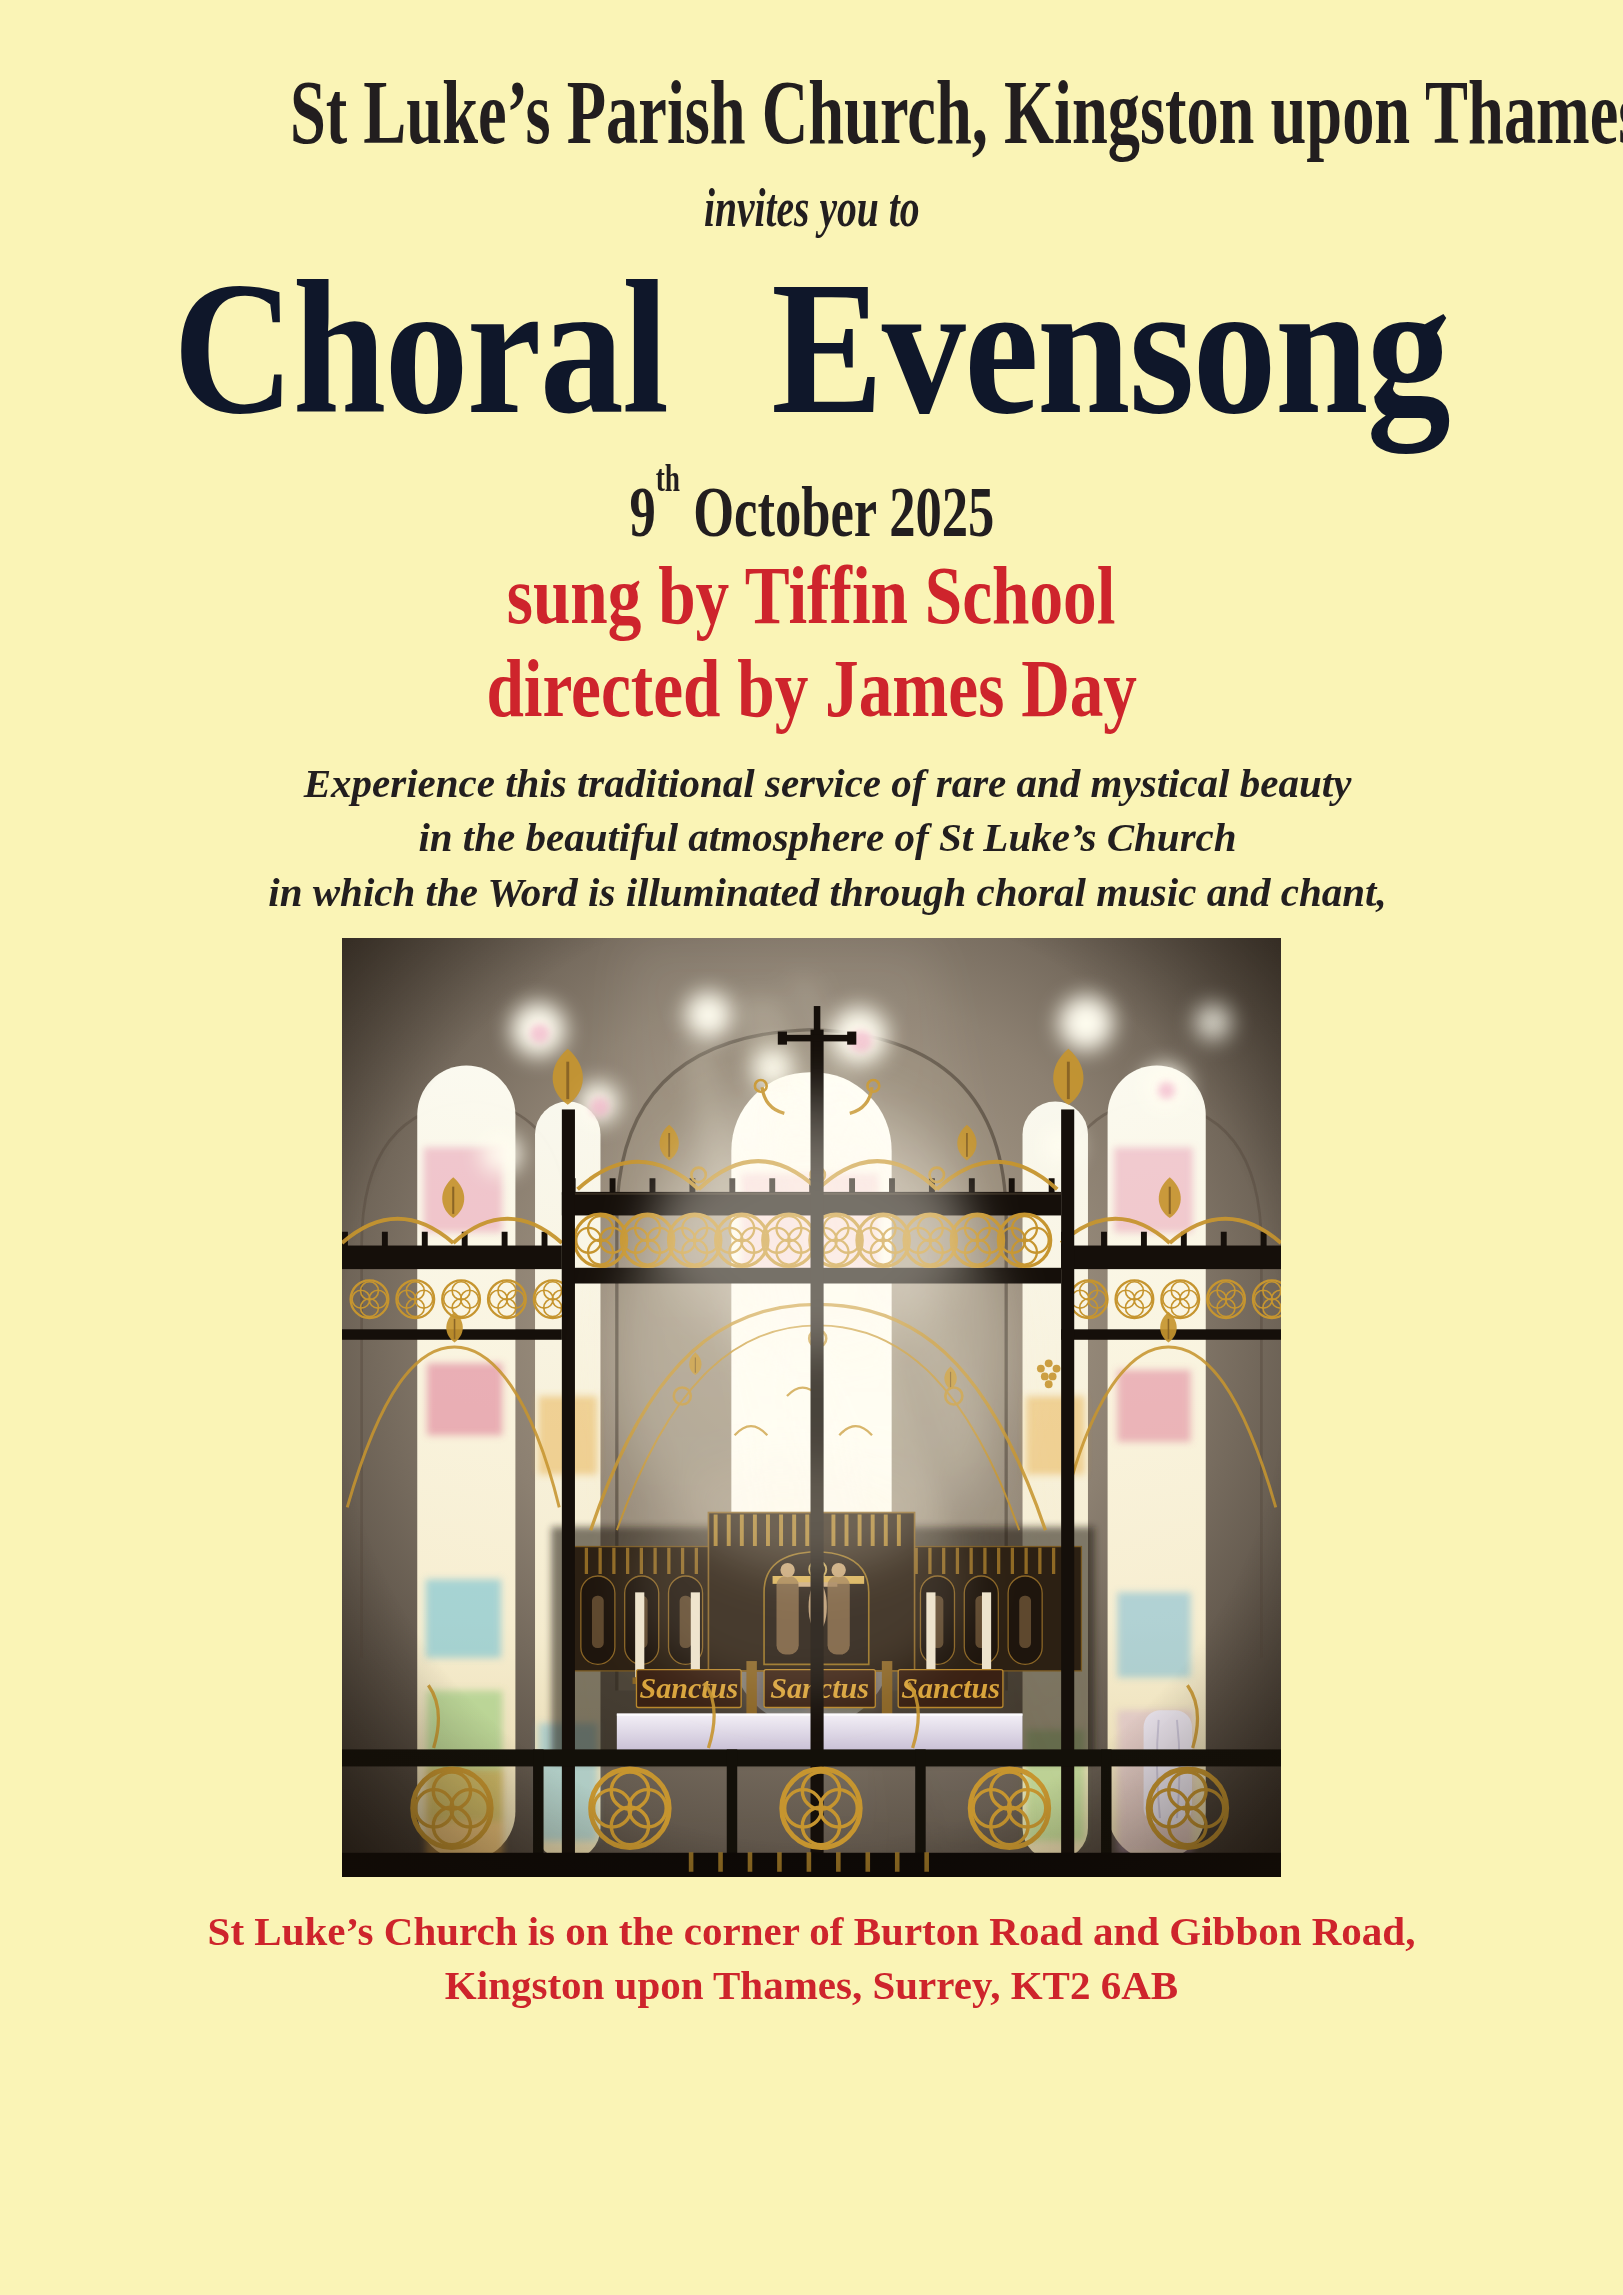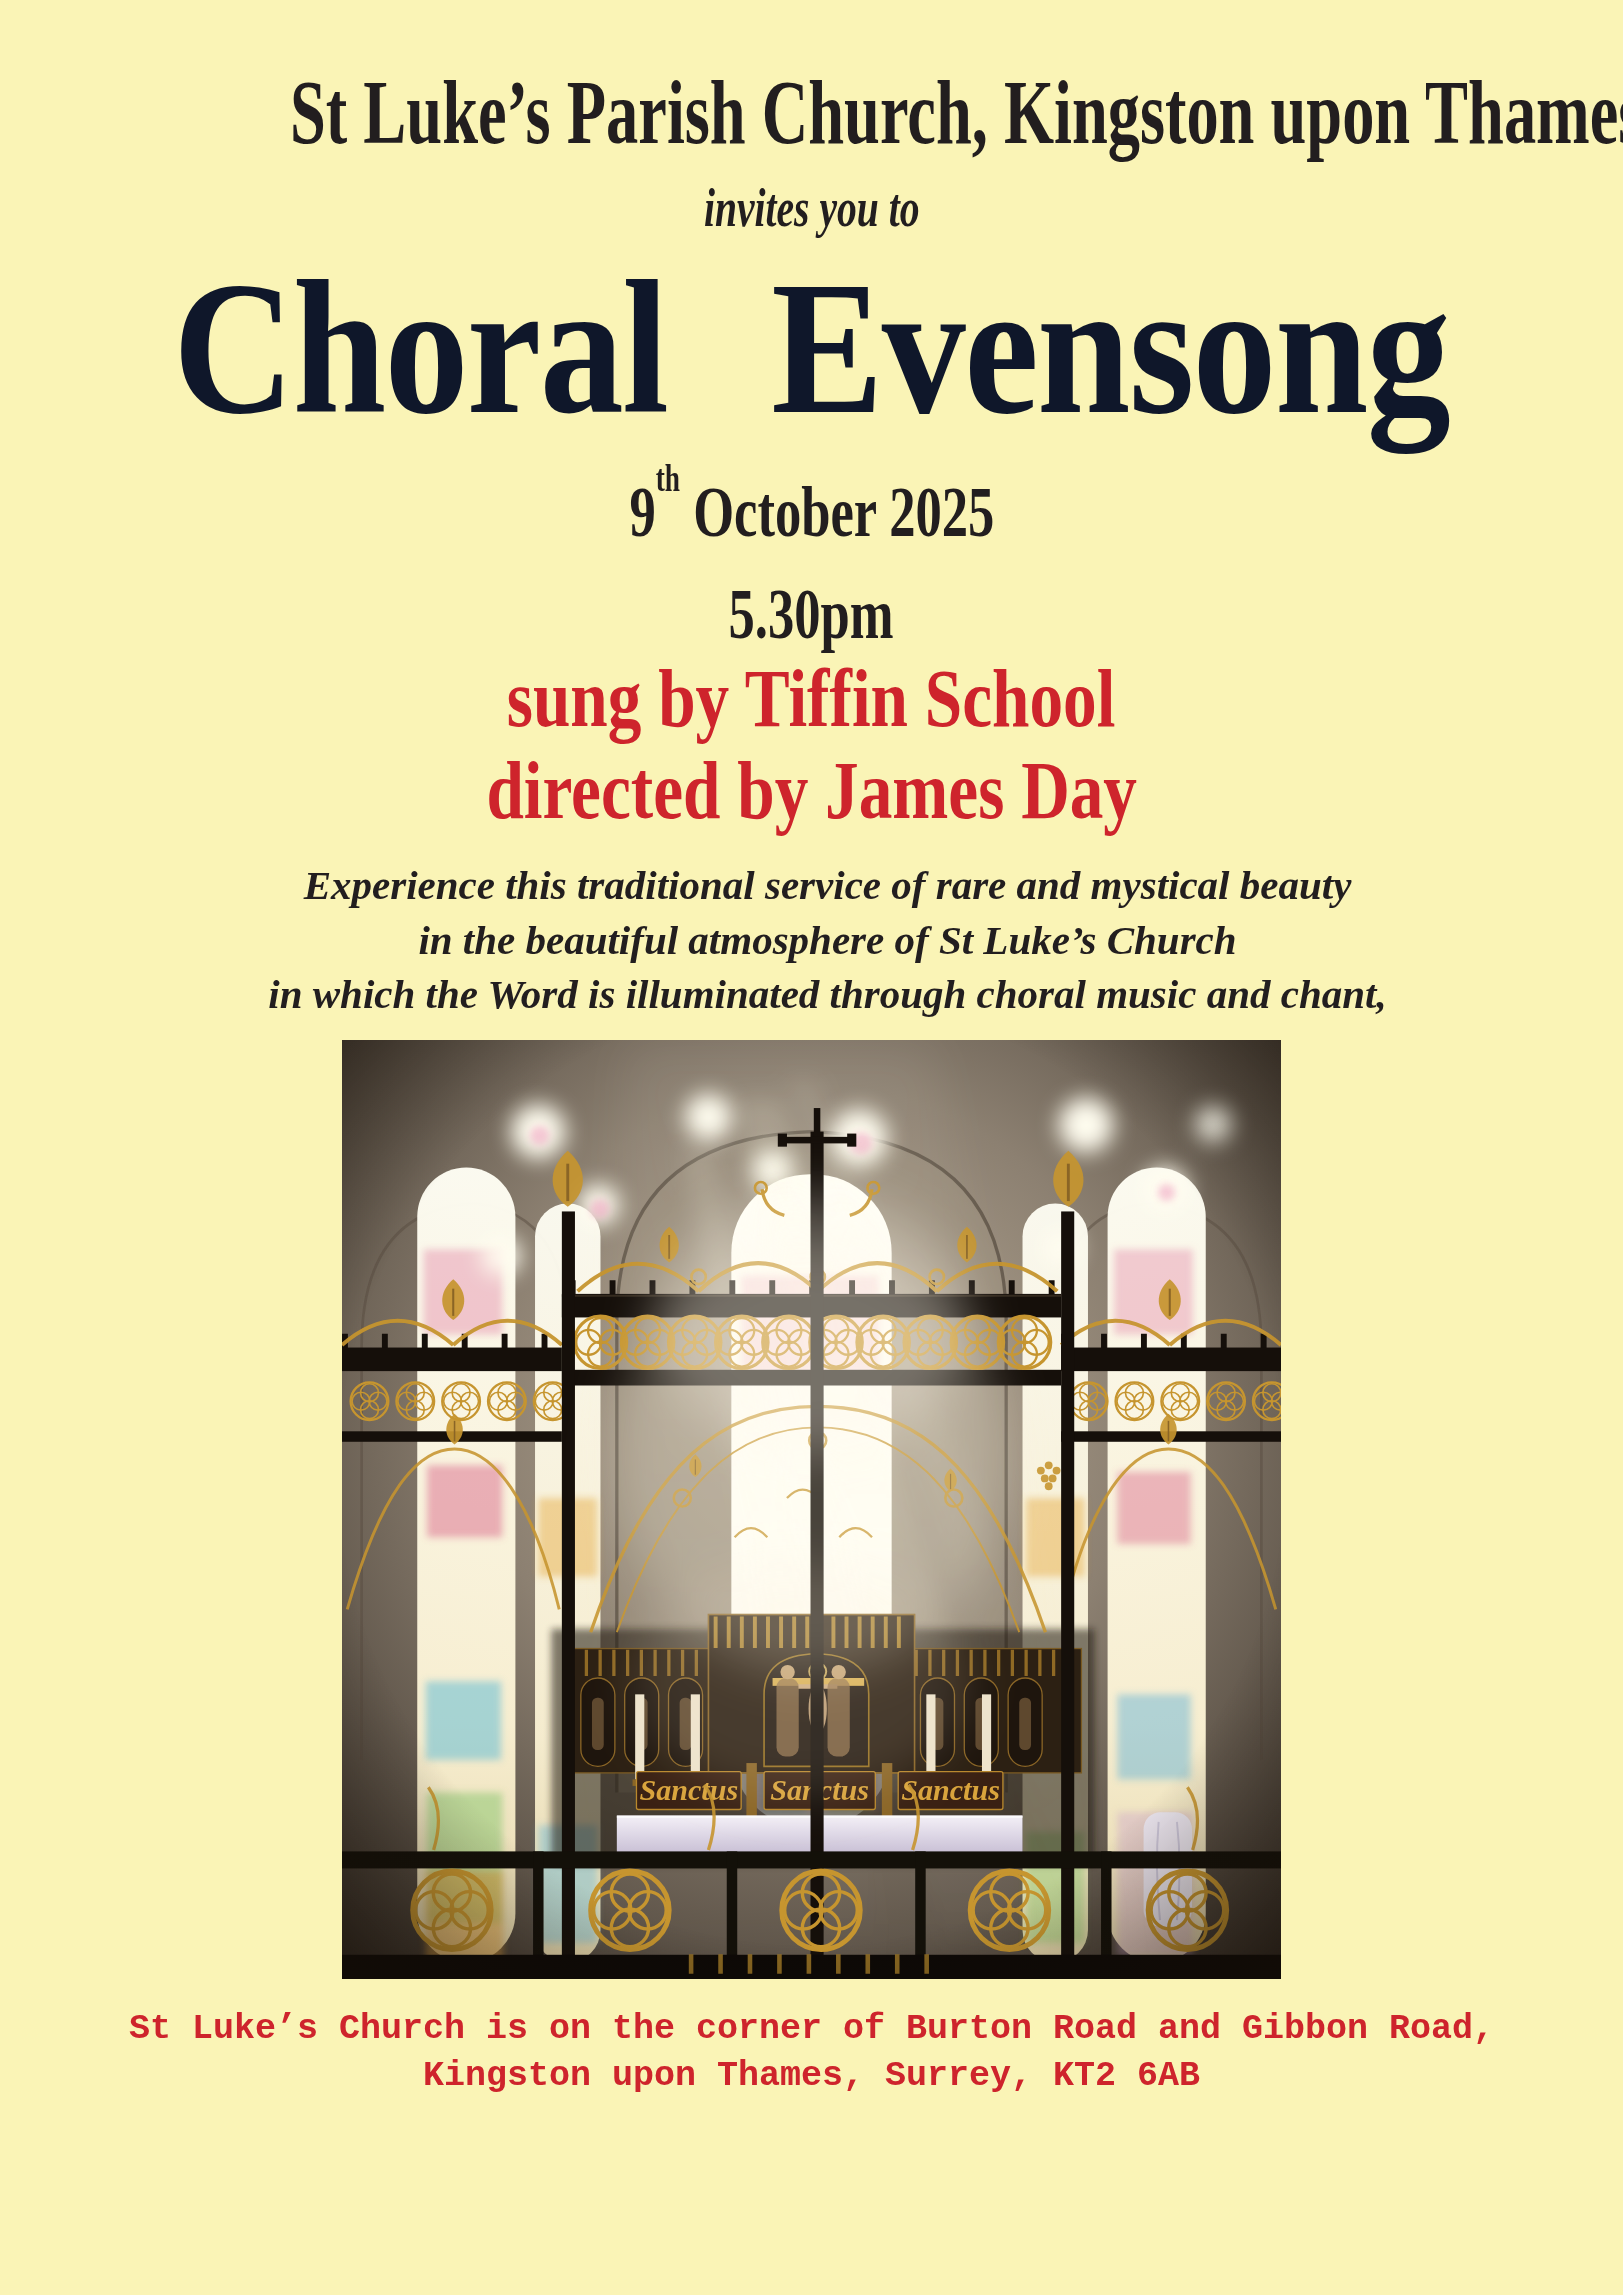--- a/index.html
+++ b/index.html
@@ -28,21 +28,21 @@
   .main-title .cond{transform:scaleX(.88);}
   .date-line,.time-line{font-size:72px;font-weight:700;line-height:1.15;margin-top:19.6px;}
   .date-line .cond,.time-line .cond{transform:scaleX(.73);}
   .date-line sup{font-size:52%;position:relative;top:-.52em;font-weight:700;}
   .sung-line{font-size:82px;font-weight:700;color:#CE242C;line-height:1.05;}
   .directed-line{font-size:82px;font-weight:700;color:#CE242C;line-height:1.05;margin-top:6.5px;}
   .sung-line .cond,.directed-line .cond{transform:scaleX(.82);}
   .description{margin-top:23.6px;font-size:41px;font-weight:700;font-style:italic;line-height:1.33;margin-left:32px;}
   .photo-wrap{margin:18.3px auto 0 auto;width:939px;height:939px;}
   .photo-wrap svg{display:block;width:939px;height:939px;}
-  .footer{margin-top:27.5px;font-size:35px;font-weight:700;color:#CE242C;line-height:1.32;font-family:Liberation Mono, monospace;}
+  .footer{margin-top:27.5px;font-size:41px;font-weight:700;color:#CE242C;line-height:1.32;}
   svg text{font-family:"Liberation Serif", serif;font-style:italic;font-weight:700;fill:#D9A43C;}
 </style>
 </head>
 <body>
 
 <div class="page">
 
   <div class="line header-line1">
     <span class="cond">St Luke’s Parish Church, Kingston upon Thames</span>
   </div>
@@ -52,23 +52,20 @@
   </div>
 
   <div class="line main-title">
     <span class="cond">Choral Evensong</span>
   </div>
 
   <div class="line date-line">
     <span class="cond"><span>9</span><sup>th</sup><span> October 2025</span></span>
   </div>
 
-  <div class="line time-line">
-    <span class="cond">5.30pm</span>
-  </div>
 
   <div class="line sung-line">
     <span class="cond">sung by Tiffin School</span>
   </div>
 
   <div class="line directed-line">
     <span class="cond">directed by James Day</span>
   </div>
 
   <div class="description">

